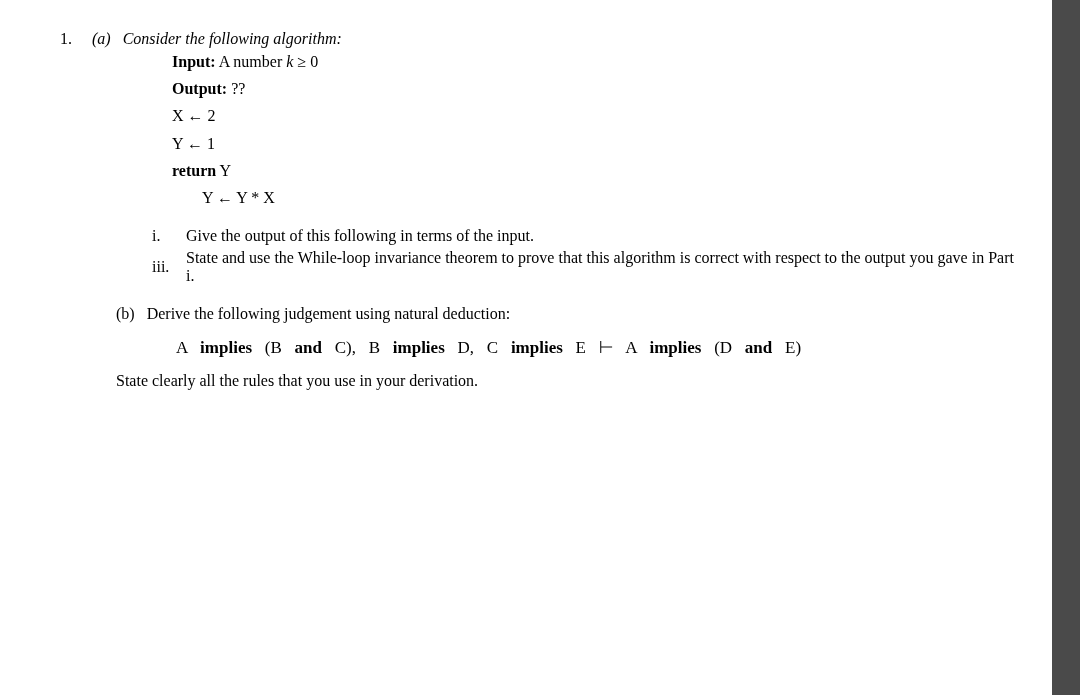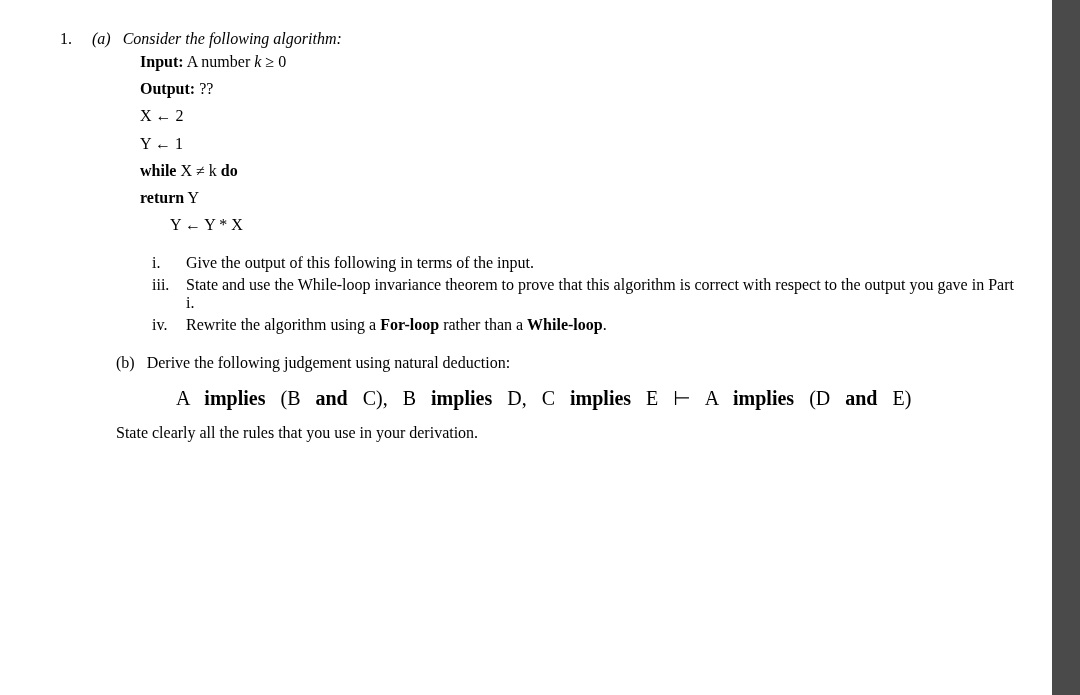--- a/index.html
+++ b/index.html
@@ -38,21 +38,21 @@
       flex: 1;
     }
 
     .part-label {
       font-size: 16px;
       margin-bottom: 6px;
       font-style: italic;
     }
 
     .algorithm-block {
-      margin-left: 48px;
+      margin-left: 80px;
       margin-bottom: 16px;
       line-height: 1.7;
     }
 
     .algo-line {
       display: block;
     }
 
     .bold {
       font-weight: bold;
@@ -79,37 +79,37 @@
       text-align: left;
     }
 
     .sub-q-text {
       flex: 1;
     }
 
     .sub-q-iii {
       margin-bottom: 4px;
       display: flex;
-      align-items: flex-start;
+      align-items: center;
       gap: 6px;
     }
 
     .part-b {
       margin-top: 16px;
       margin-left: 24px;
     }
 
     .part-b-title {
       margin-bottom: 14px;
     }
 
     .judgement-block {
       margin-left: 60px;
       margin-bottom: 14px;
-      font-size: 20px;
+      font-size: 17px;
     }
 
     .state-text {
       margin-top: 8px;
     }
 
     
     .right-sidebar {
       position: fixed;
       right: 0;
@@ -148,23 +148,20 @@
           </div>
 
           <div class="algo-line">
             <span>X ← 2</span>
           </div>
 
           <div class="algo-line">
             <span>Y ← 1</span>
           </div>
 
-          <div class="algo-line">
-            <span class="bold">while</span><span> X </span><span>≠</span><span> k</span><span class="bold"> do</span>
-          </div>
 
 
           <div class="algo-line">
             <span class="bold">return</span><span> Y</span>
           </div>
 
           <div class="algo-line indent-1">
             <span>Y ← Y * X</span>
           </div>
 
@@ -179,26 +176,20 @@
           </div>
 
 
           <div class="sub-q-iii">
             <span class="sub-q-label" style="min-width:28px;">iii.</span>
             <span class="sub-q-text">
               <span>State and use the While-loop invariance theorem to prove that this algorithm is correct with respect to the output you gave in Part i.</span>
             </span>
           </div>
 
-          <div class="sub-q" style="margin-top:4px;">
-            <span class="sub-q-label">iv.</span>
-            <span class="sub-q-text">
-              <span>Rewrite the algorithm using a </span><span class="bold">For-loop</span><span> rather than a </span><span class="bold">While-loop</span><span>.</span>
-            </span>
-          </div>
 
         </div>
       </div>
 
       <div class="part-b">
         <div class="part-b-title">
           <span>(b)</span>
           &nbsp;
           <span>Derive the following judgement using natural deduction:</span>
         </div>

